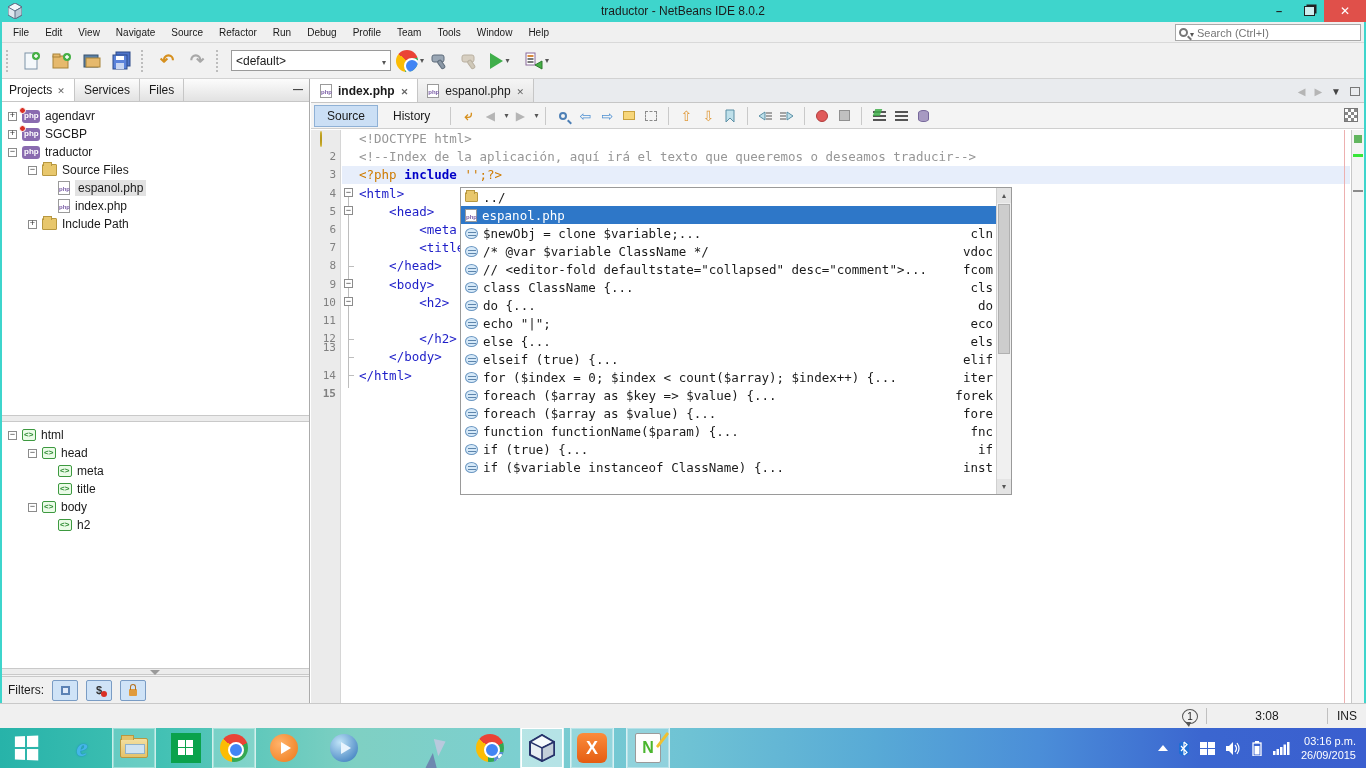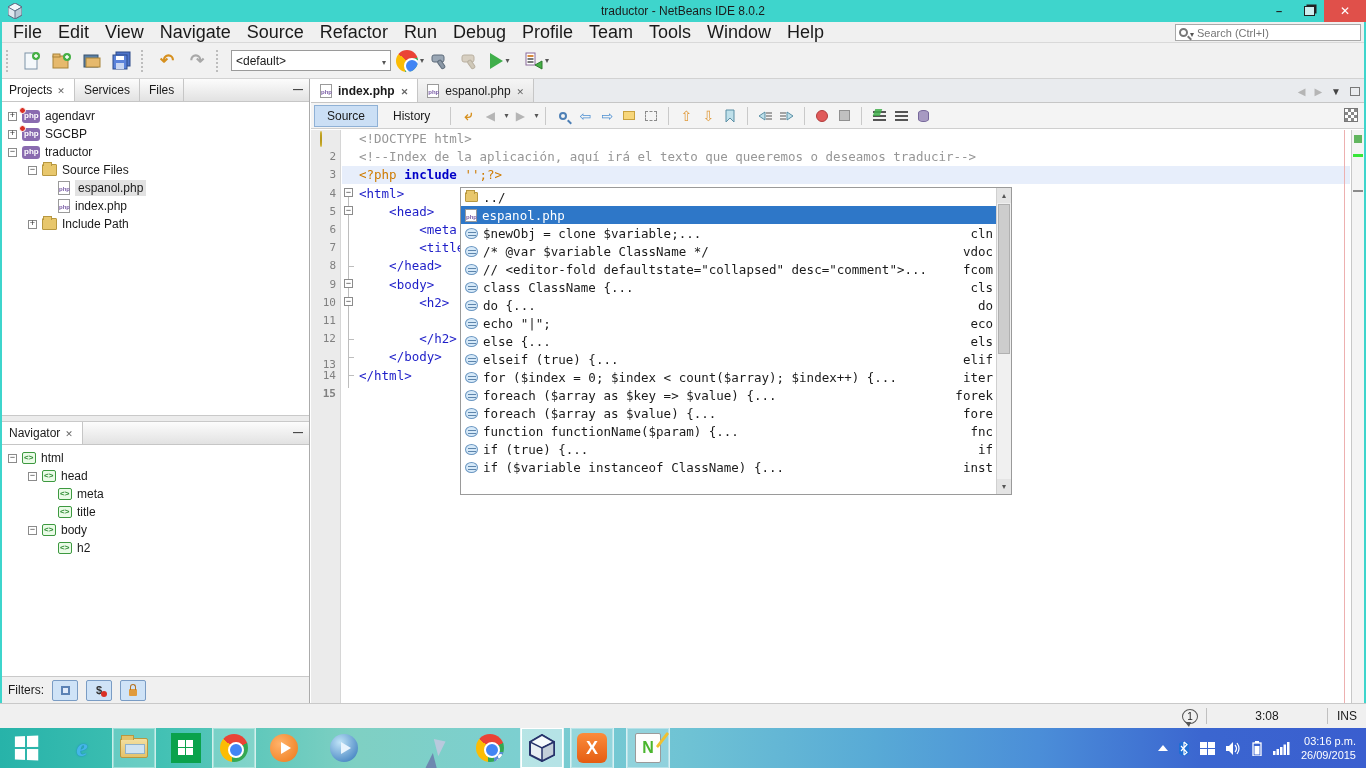--- a/index.html
+++ b/index.html
@@ -12,21 +12,21 @@
   .tb-cube { position:absolute; left:8px; top:3px; }
   .win-btns { position:absolute; right:0; top:0; height:22px; display:flex; z-index:3; }
   .wbtn { width:30px; height:22px; display:flex; align-items:center; justify-content:center; color:#222; font-size:11px; }
   .wbtn.min::before { content:"–"; font-weight:bold; }
   .wbtn.restore::before { content:""; width:9px; height:8px; border:1px solid #222; background:#cdeeee; box-shadow:2px -2px 0 -0.5px #222; display:block; }
   .wbtn.close { width:42px; background:#e0504a; }
   .wbtn.close::before { content:"✕"; color:#fff; font-size:12px; }
 
   
   .menubar { position:absolute; left:0; top:22px; width:1366px; height:21px; background:#f0f0f0; border-bottom:1px solid #d9d9d9; display:flex; align-items:center; padding-left:5px; }
-  .menu-item { padding:2px 8px; font-size:18px; }
+  .menu-item { padding:2px 8px; font-size:10px; }
   .searchbox { position:absolute; right:5px; top:2px; width:186px; height:17px; background:#fff; border:1px solid #a9a9a9; display:flex; align-items:center; padding:0 3px; }
   .mag { width:9px; height:9px; border:2px solid #777; border-radius:50%; position:relative; flex:none; }
   .mag::after { content:""; position:absolute; width:5px; height:2px; background:#777; transform:rotate(45deg); left:6px; top:7px; }
   .searchbox .dd { margin:0 3px 0 2px; }
   .dd::before { content:"▾"; font-size:8px; color:#555; }
   .searchbox input { border:none; outline:none; flex:1; font-size:11px; color:#888; background:transparent; font-family:"Liberation Sans",sans-serif; }
 
   
   .toolbar { position:absolute; left:0; top:43px; width:1366px; height:36px; background:#f1f1f1; border-bottom:1px solid #d2d2d2; display:flex; align-items:center; padding-left:2px; }
   .tsep { width:7px; height:22px; border-left:2px dotted #bdbdbd; margin:0 4px; }
@@ -363,27 +363,20 @@
       </div>
       <div class="trow" style="left:28px; top:113px;">
         <span class="exp plus"></span>
         <span class="ico-folder"></span>
         <span>Include Path</span>
       </div>
     </div>
 
     <div class="splitter"></div>
 
-    <div class="phead">
-      <div class="ptab active">
-        <span>Navigator</span>
-        <span class="closex"></span>
-      </div>
-      <span class="pmin"></span>
-    </div>
     <div class="treearea navtree">
       <div class="trow" style="left:8px; top:4px;">
         <span class="exp minus"></span>
         <span class="ico-tag"></span>
         <span>html</span>
       </div>
       <div class="trow" style="left:28px; top:22px;">
         <span class="exp minus"></span>
         <span class="ico-tag"></span>
         <span>head</span>
@@ -517,21 +510,21 @@
         <span class="ln" style="top:36.4px;">3</span>
         <span class="ln" style="top:54.6px;">4</span>
         <span class="ln" style="top:72.8px;">5</span>
         <span class="ln" style="top:91px;">6</span>
         <span class="ln" style="top:109.2px;">7</span>
         <span class="ln" style="top:127.4px;">8</span>
         <span class="ln" style="top:145.6px;">9</span>
         <span class="ln" style="top:163.8px;">10</span>
         <span class="ln" style="top:182px;">11</span>
         <span class="ln" style="top:200.2px;">12</span>
-        <span class="ln" style="top:226px;">13</span>
+        <span class="ln" style="top:209px;">13</span>
         <span class="ln" style="top:236.6px;">14</span>
         <span class="ln" style="top:254.8px;font-weight:bold;">15</span>
       </div>
 
       <div class="fguide" style="top:64px; height:194px;"></div>
       <span class="fold" style="top:58px;"></span>
       <span class="fold" style="top:76px;"></span>
       <span class="fold" style="top:149px;"></span>
       <span class="fold" style="top:167px;"></span>
       <span class="fcorner" style="top:128px;"></span>

